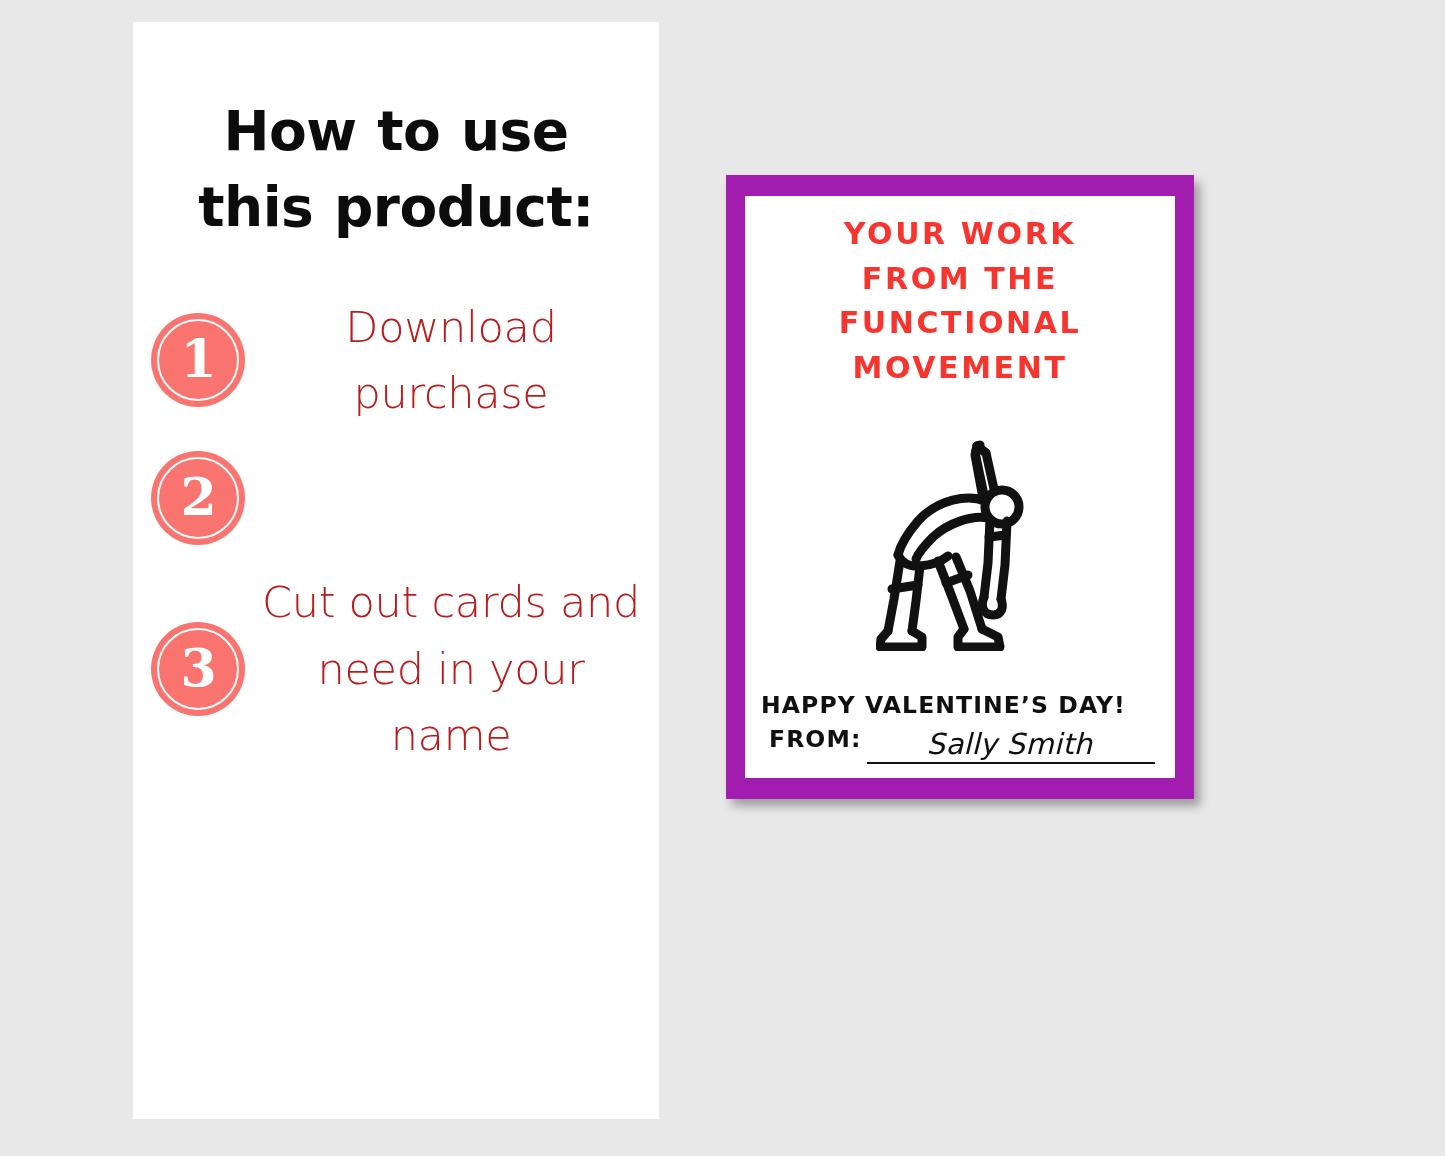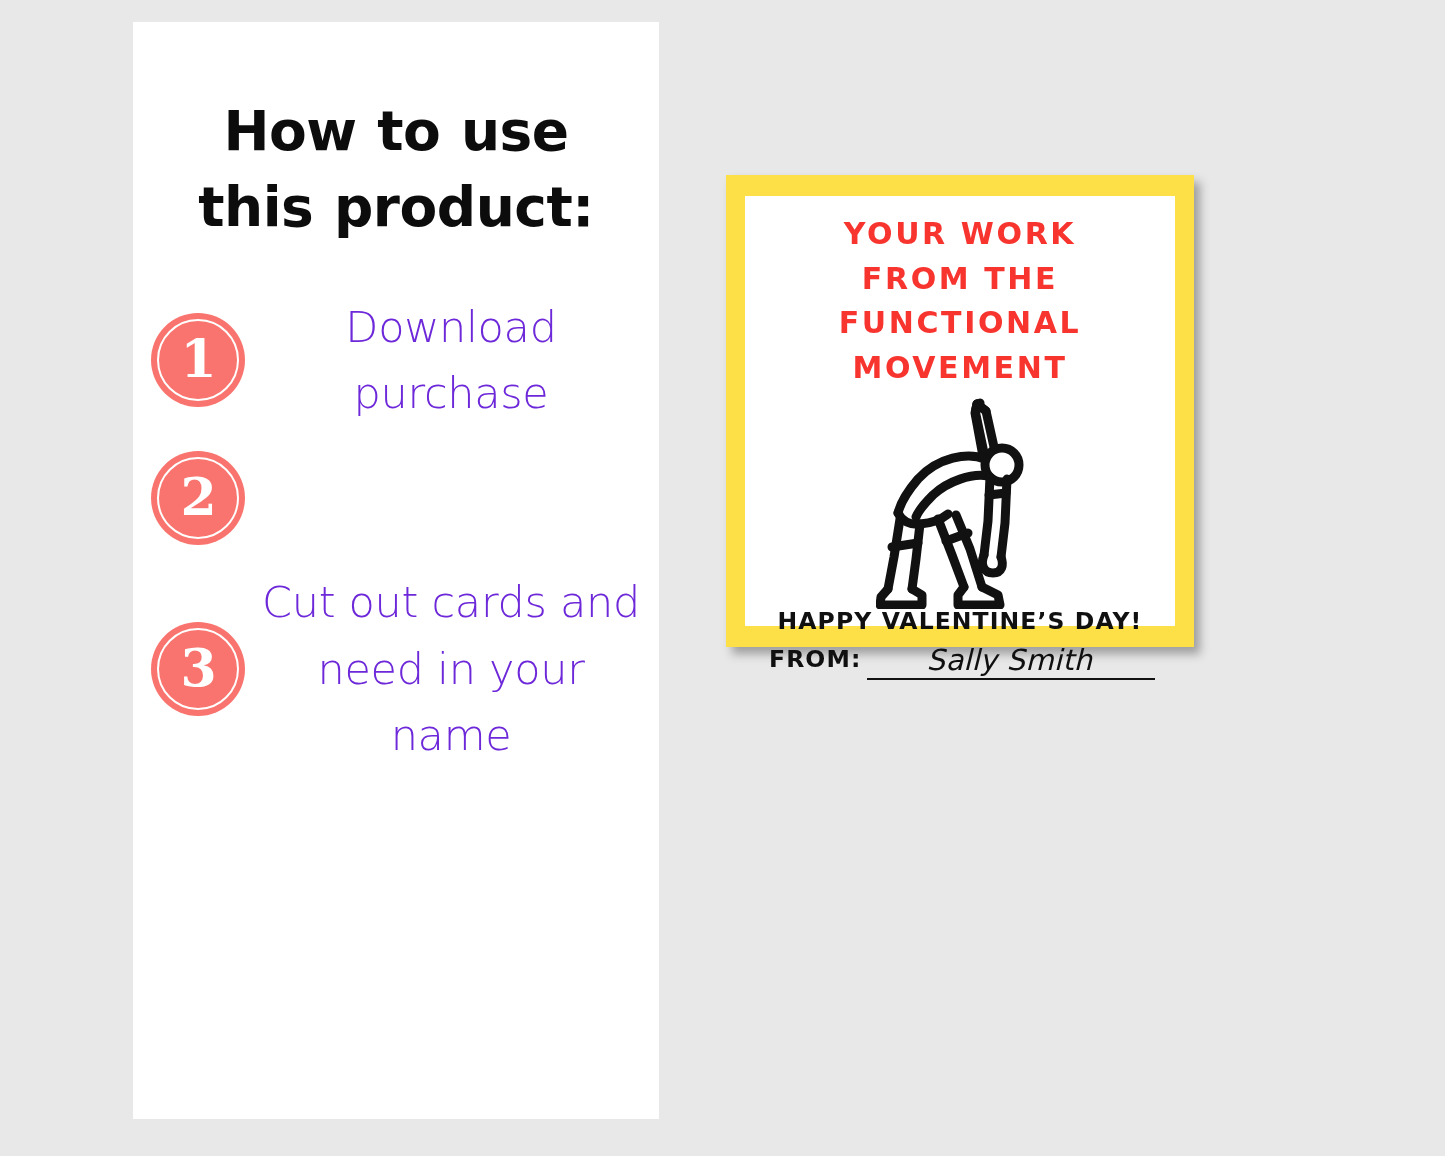--- a/index.html
+++ b/index.html
@@ -88,32 +88,32 @@
     transform: translateY(-1px);
   }
 
   .step-text {
     flex: 1 1 auto;
     text-align: center;
     font-family: "DejaVu Sans", sans-serif;
     font-weight: 300;
     font-size: 43px;
     line-height: 1.55;
-    color: #6d28d9;
+    color: #b91c1c;
     letter-spacing: -0.3px;
   }
 
   
   #valentine-card {
     position: absolute;
     left: 726px;
     top: 175px;
     width: 468px;
-    height: 472px;
-    background: #fde047;
+    height: 624px;
+    background: #a21caf;
     box-shadow: 6px 7px 9px rgba(40, 40, 40, 0.38);
     box-sizing: border-box;
     padding: 21px 19px;
   }
 
   #card-inner {
     width: 100%;
     height: 100%;
     background: #ffffff;
     box-sizing: border-box;
@@ -143,34 +143,34 @@
   }
   #card-figure svg {
     display: block;
   }
 
   #card-footer {
     padding: 0 2px 0 2px;
   }
 
   #card-greeting {
-    text-align: center;
+    text-align: left;
     color: #101010;
     font-family: "DejaVu Sans", sans-serif;
     font-weight: 700;
     font-size: 23.5px;
     letter-spacing: 1.1px;
     line-height: 1.1;
     margin: 0 0 9px 0;
     white-space: nowrap;
   }
 
   #card-from-row {
     display: flex;
-    align-items: center;
+    align-items: flex-start;
     padding-left: 8px;
     padding-right: 4px;
   }
 
   #card-from-label {
     color: #101010;
     font-family: "DejaVu Sans", sans-serif;
     font-weight: 700;
     font-size: 23.5px;
     letter-spacing: 1.1px;

